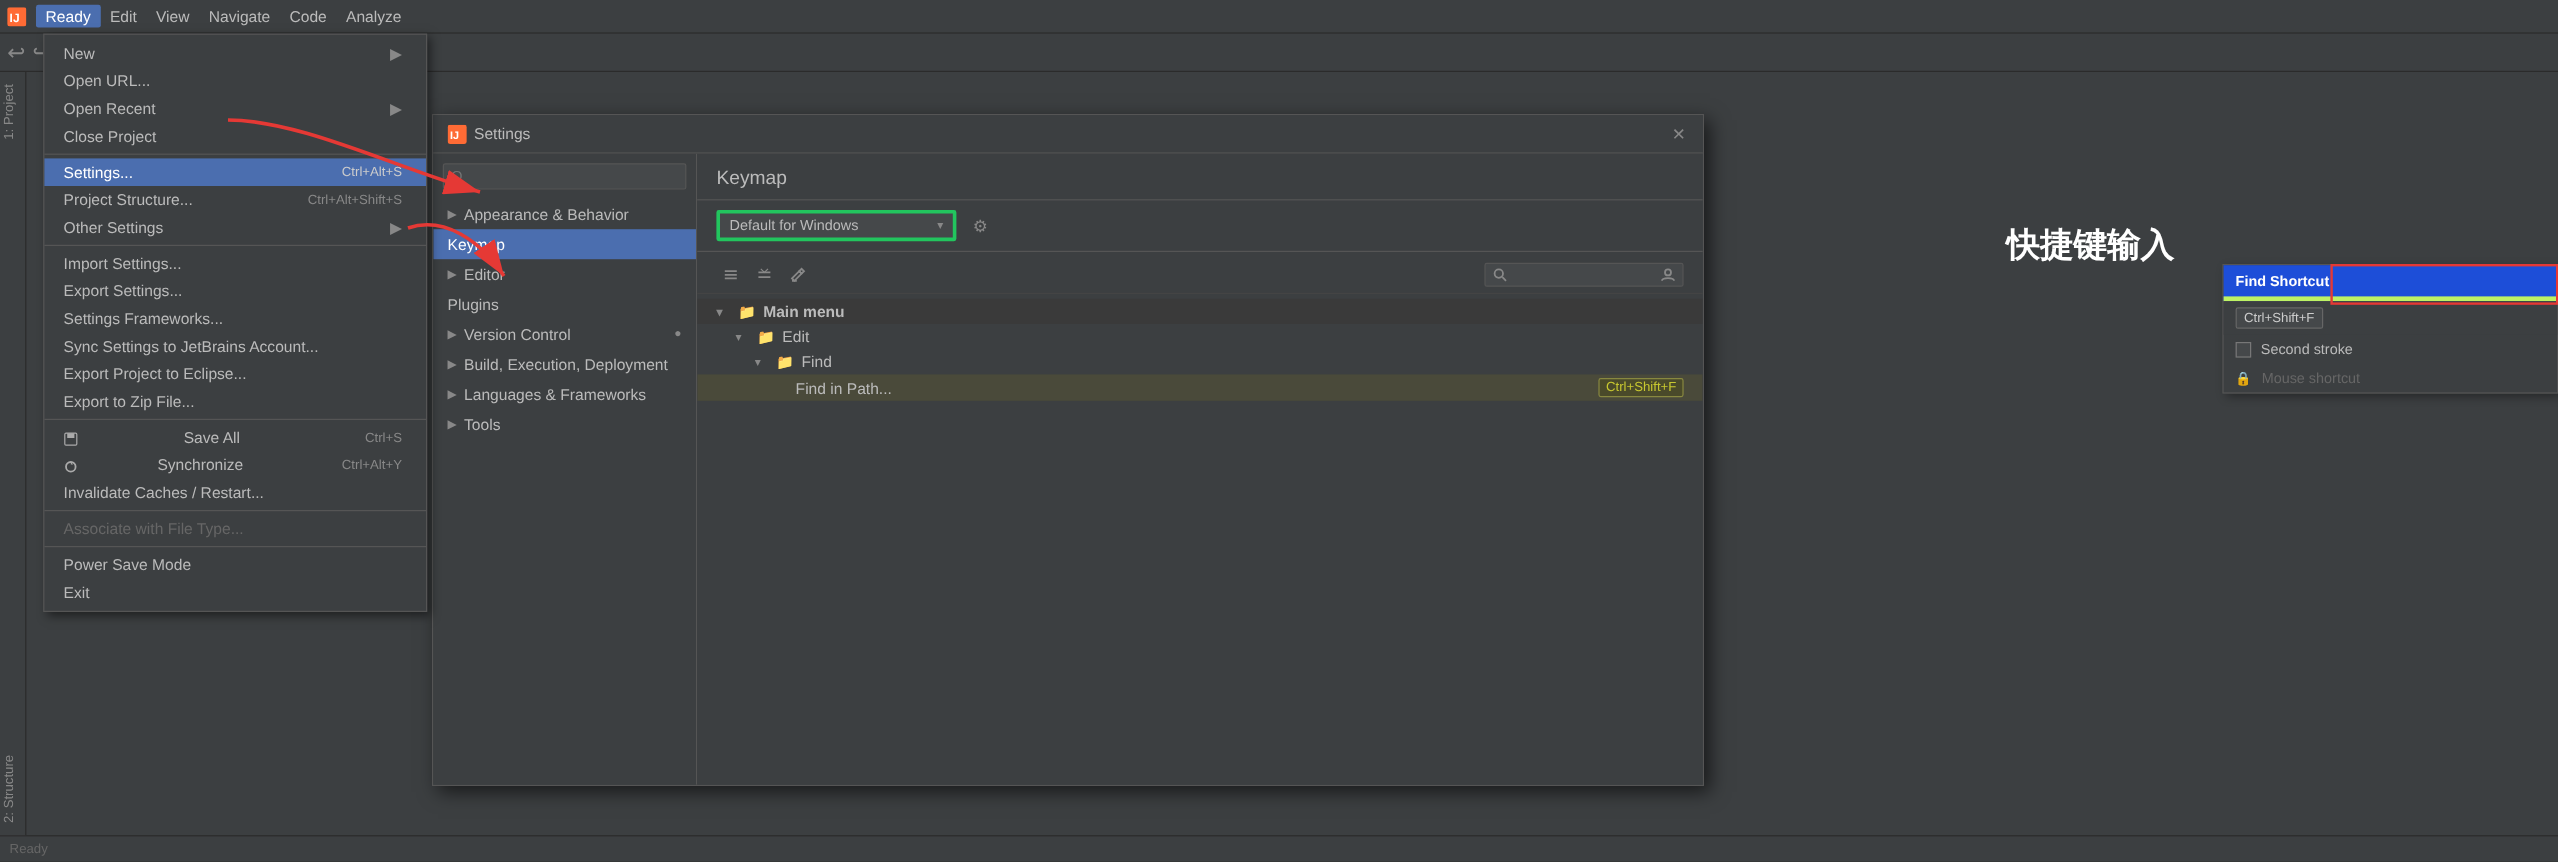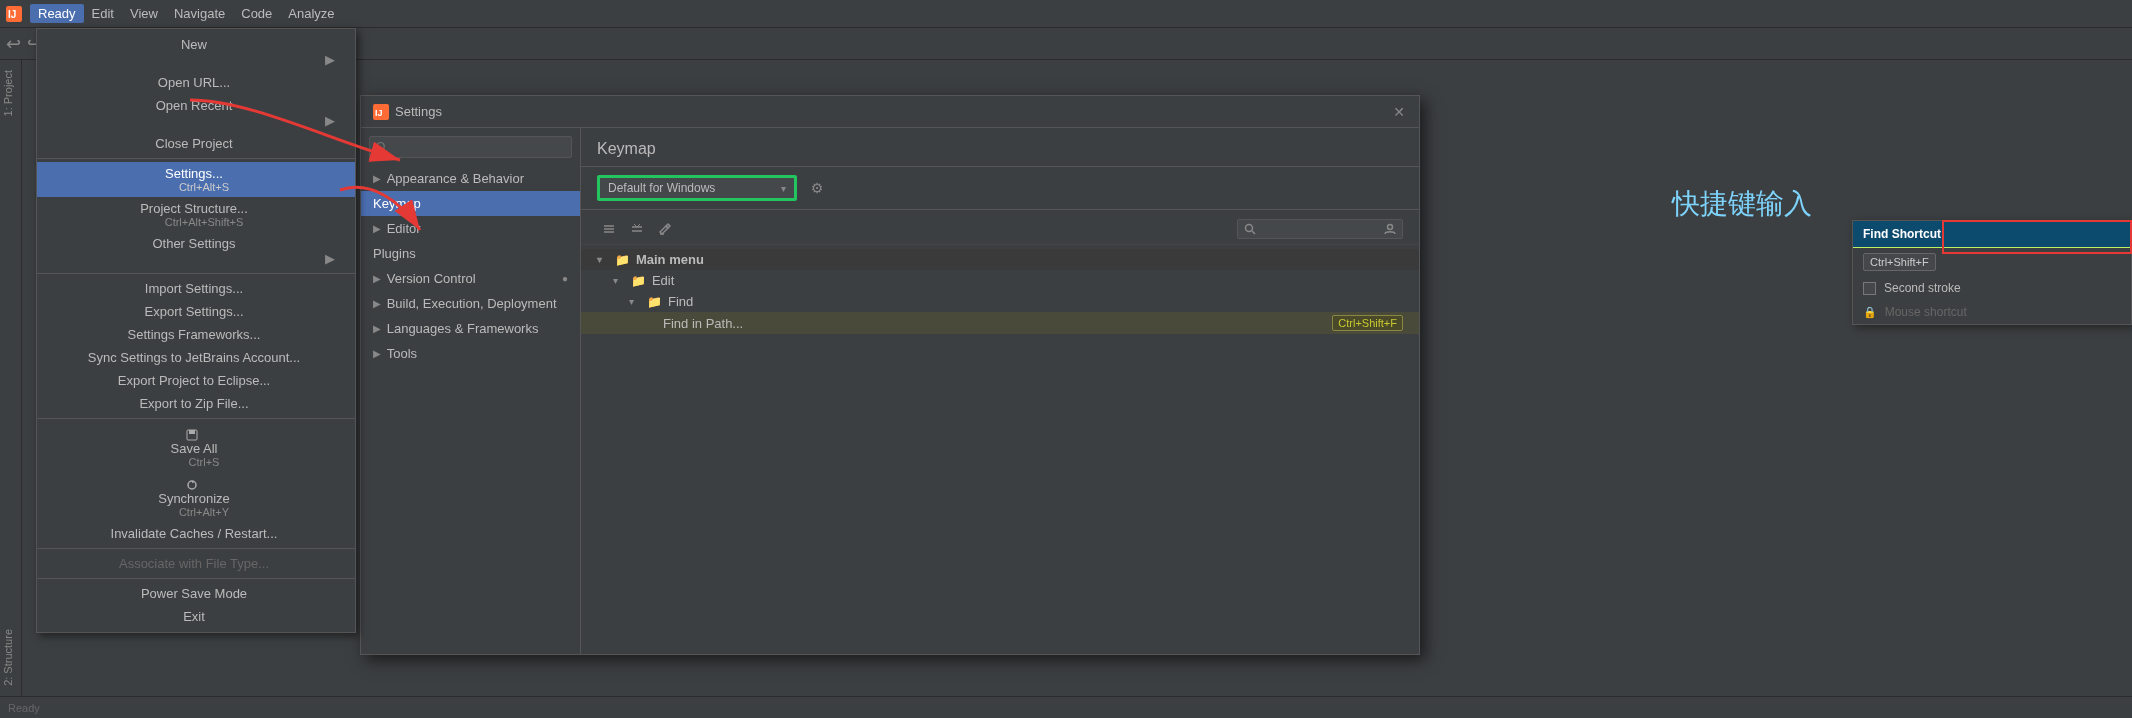--- a/index.html
+++ b/index.html
@@ -76,21 +76,20 @@
       z-index: 100;
       padding: 4px 0;
     }
     .dropdown-item {
       padding: 4px 20px 4px 16px;
       color: #bbbbbb;
       cursor: pointer;
       display: flex;
       justify-content: space-between;
       align-items: center;
-      flex-direction: column;
     }
     .dropdown-item.highlighted {
       background: #4b6eaf;
       color: white;
     }
     .dropdown-item.disabled {
       color: #666;
       cursor: default;
     }
     .dropdown-separator {
@@ -312,25 +311,25 @@
       top: 220px;
       right: 0;
       width: 280px;
       background: #3c3f41;
       border: 1px solid #555;
       box-shadow: 3px 3px 8px rgba(0,0,0,0.4);
       z-index: 60;
     }
     .find-shortcut-title {
       padding: 6px 10px;
-      background: #0c4a6e;
+      background: #1d4ed8;
       color: white;
       font-size: 12px;
       font-weight: bold;
-      border-bottom: 1px solid #bef264;
+      border-bottom: 4px solid #bef264;
     }
     .find-shortcut-item {
       padding: 5px 10px;
       display: flex;
       align-items: center;
       gap: 8px;
       color: #bbbbbb;
       font-size: 12px;
     }
     .find-shortcut-checkbox {
@@ -347,23 +346,23 @@
       border: 1px solid #666;
       padding: 2px 6px;
       font-size: 11px;
       color: #ccc;
       border-radius: 2px;
     }
 
     
     .annotation-text {
       position: absolute;
-      color: #7dd3fc;
+      color: #ffffff;
       font-size: 28px;
-      font-weight: normal;
+      font-weight: bold;
       z-index: 150;
       pointer-events: none;
     }
 
     
     .red-box {
       position: absolute;
       border: 2px solid #e53935;
       z-index: 150;
       pointer-events: none;

